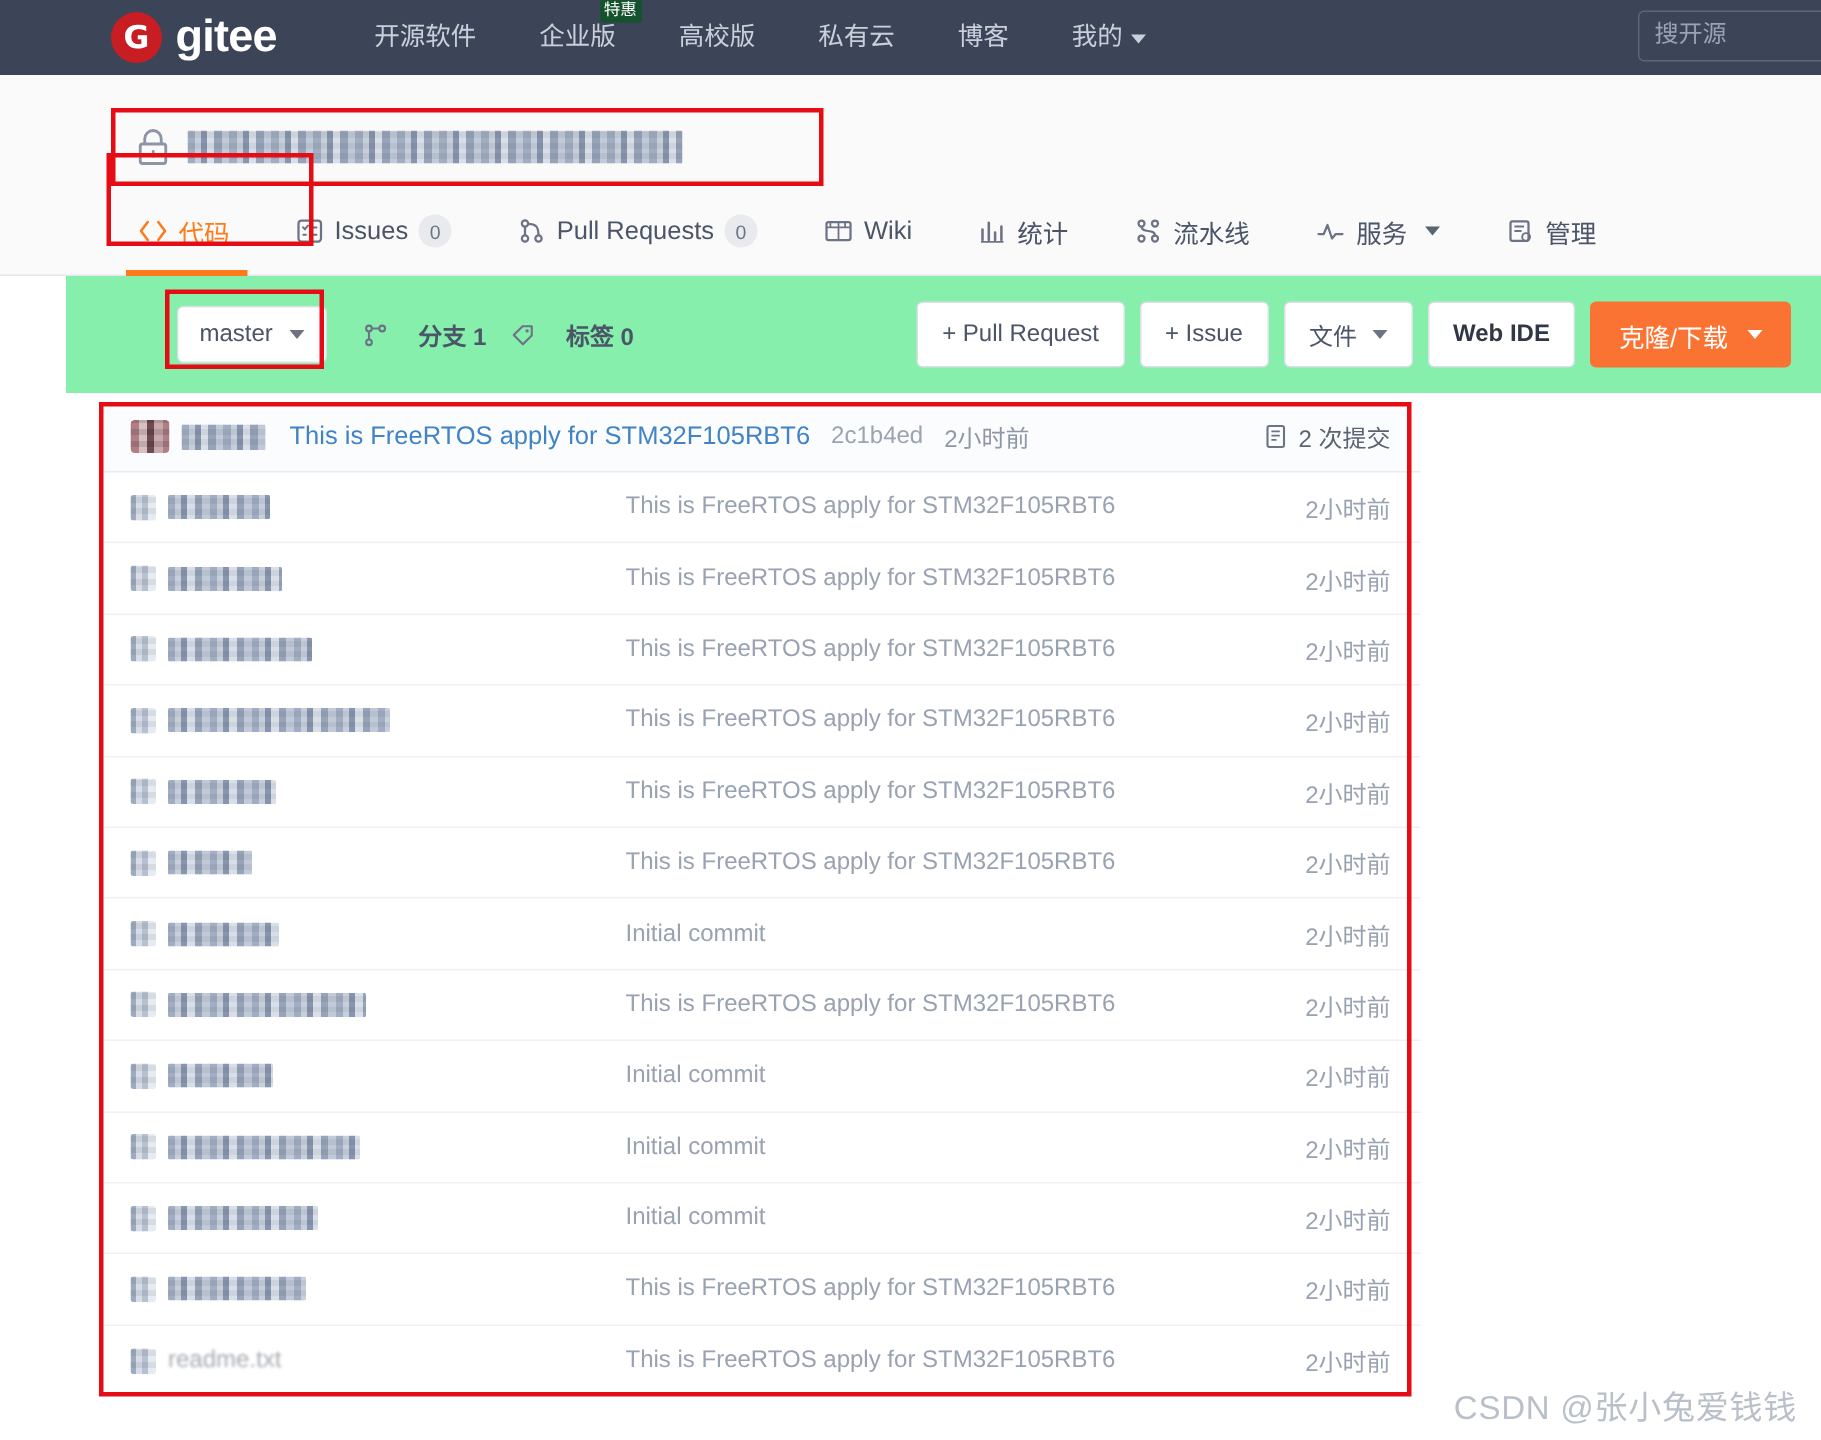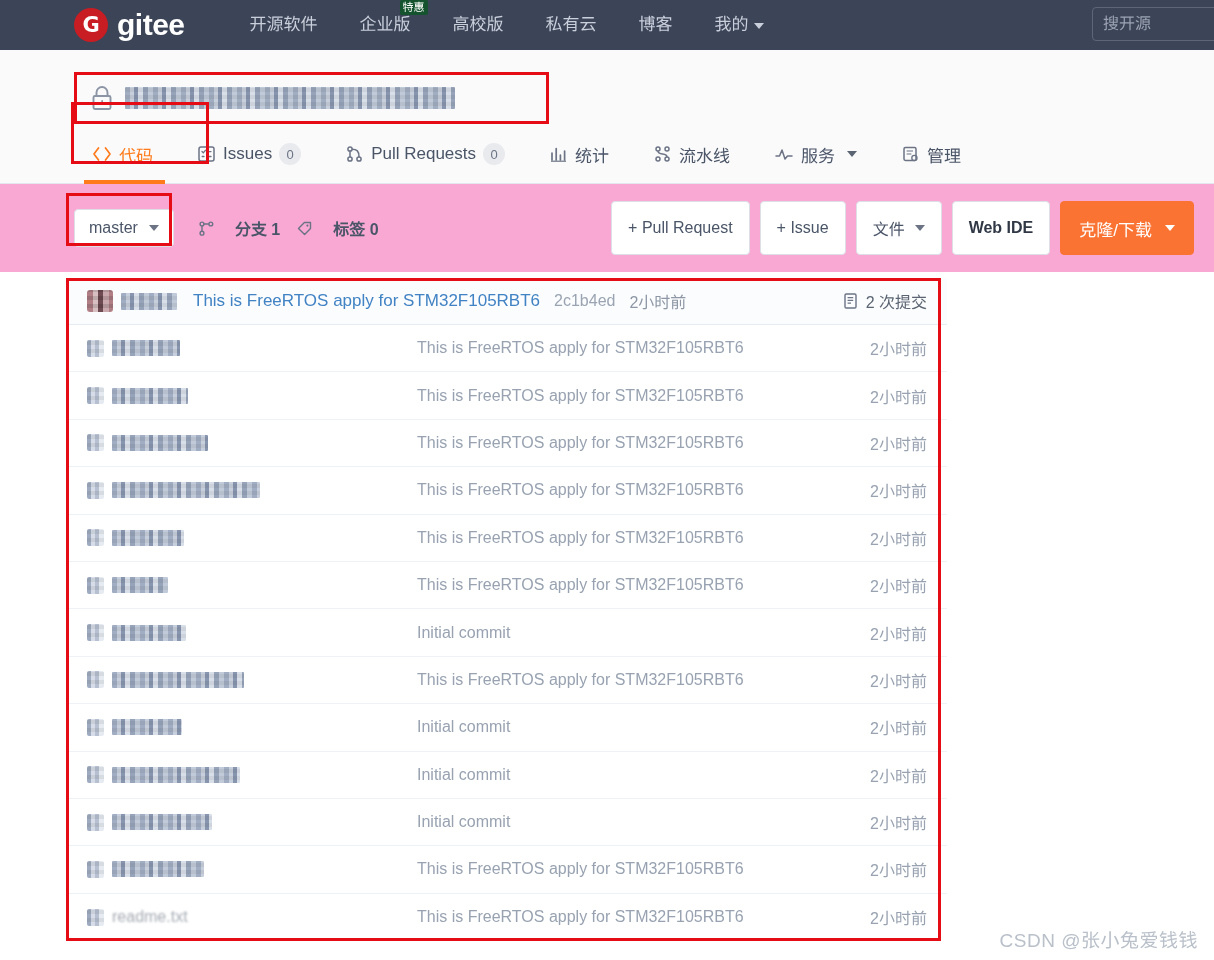--- a/index.html
+++ b/index.html
@@ -178,21 +178,22 @@
     pointer-events: none;
     z-index: 5;
   }
 
   
   .toolbar {
     position: relative;
     display: flex;
     align-items: center;
     padding: 17px 20px 17px 74px;
-    background: #f9a8d4;
+    background: #86efac;
+    margin-left: 44px;
   }
   .branch-btn {
     display: inline-flex;
     align-items: center;
     gap: 6px;
     height: 38px;
     padding: 0 14px;
     border: 1px solid #dcdfe6;
     border-radius: 4px;
     background: #fff;
@@ -221,21 +222,21 @@
     margin-left: auto;
     display: flex;
     align-items: center;
     gap: 10px;
   }
   .btn {
     display: inline-flex;
     align-items: center;
     justify-content: center;
     gap: 5px;
-    height: 54px;
+    height: 44px;
     padding: 0 16px;
     border: 1px solid #dcdfe6;
     border-radius: 4px;
     background: #fff;
     color: #4a5568;
     font-size: 16px;
     cursor: pointer;
     white-space: nowrap;
     font-family: "Liberation Sans", sans-serif;
   }
@@ -381,21 +382,21 @@
     color: #98a2b1;
     white-space: nowrap;
     padding-right: 6px;
   }
 
   
   .watermark {
     position: absolute;
     right: 16px; bottom: 8px;
     color: #b9c0c9;
-    font-size: 19px;
+    font-size: 22px;
     letter-spacing: .5px;
     white-space: nowrap;
     font-family: "Liberation Sans", sans-serif;
   }
   .page { position: relative; width: 1214px; height: 960px; background: #fff; }
   svg { display: block; }
 </style>
 </head>
 <body>
 
@@ -467,20 +468,29 @@
         <span>
           <svg width="19" height="18" viewBox="0 0 19 18">
               <circle cx="5" cy="4" r="2.1" fill="none" stroke="#6b7385" stroke-width="1.5"></circle>
               <circle cx="5" cy="14" r="2.1" fill="none" stroke="#6b7385" stroke-width="1.5"></circle>
               <circle cx="14" cy="14" r="2.1" fill="none" stroke="#6b7385" stroke-width="1.5"></circle>
               <path d="M5 6.1 V11.9 M7 4.3 C12 4.3 14 6 14 11.9" fill="none" stroke="#6b7385" stroke-width="1.5"></path>
             </svg>
         </span>
         <span>Pull Requests</span>
         <span class="tab-count">0</span>
+      </div>
+      <div class="tab">
+        <span>
+          <svg width="20" height="18" viewBox="0 0 20 18">
+              <rect x="2" y="3" width="16" height="12" rx="1.4" fill="none" stroke="#6b7385" stroke-width="1.5"></rect>
+              <path d="M10 3.4 V14.6 M2.4 6.6 H17.6 M4.6 3.4 V6.4 M14.4 3.4 V6.4" stroke="#6b7385" stroke-width="1.2" fill="none"></path>
+            </svg>
+        </span>
+        <span>Wiki</span>
       </div>
       <div class="tab">
         <span>
           <svg width="19" height="18" viewBox="0 0 19 18">
               <path d="M3 15 V8 M7.2 15 V3.5 M11.4 15 V10 M15.6 15 V6" stroke="#6b7385" stroke-width="1.7" stroke-linecap="round" fill="none"></path>
               <path d="M2 16.2 H17" stroke="#6b7385" stroke-width="1.2"></path>
             </svg>
         </span>
         <span>统计</span>
       </div>

